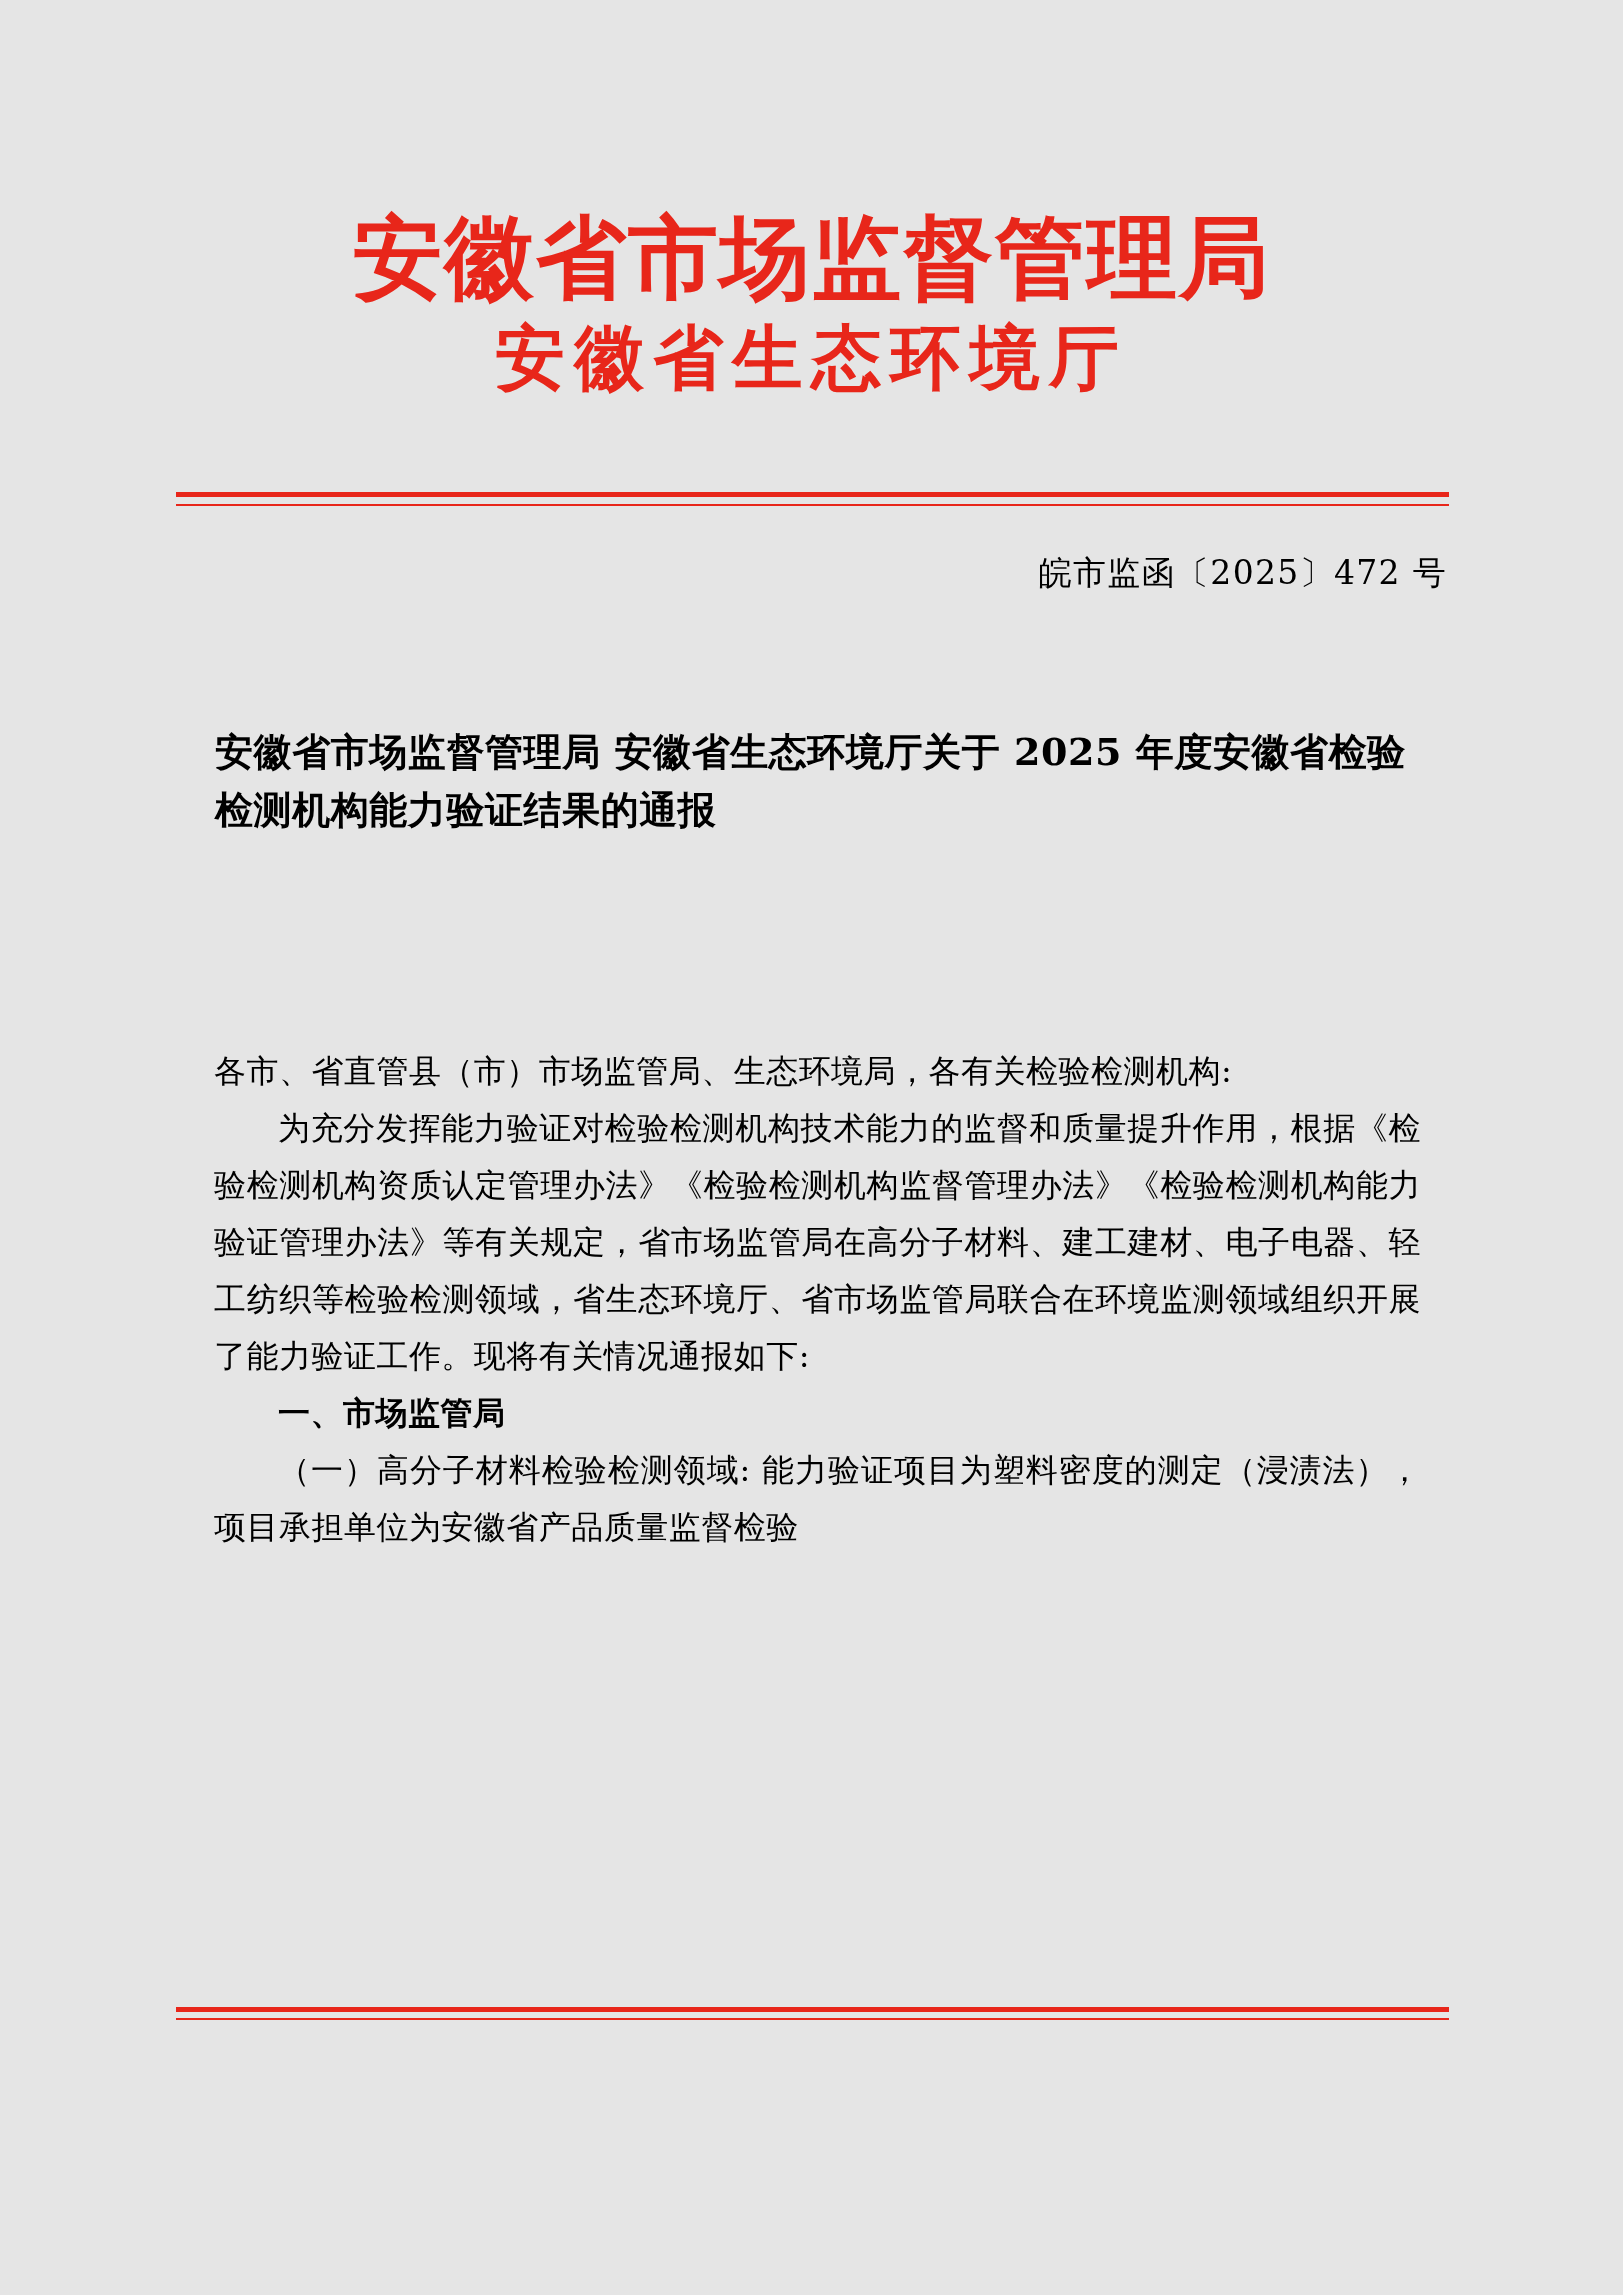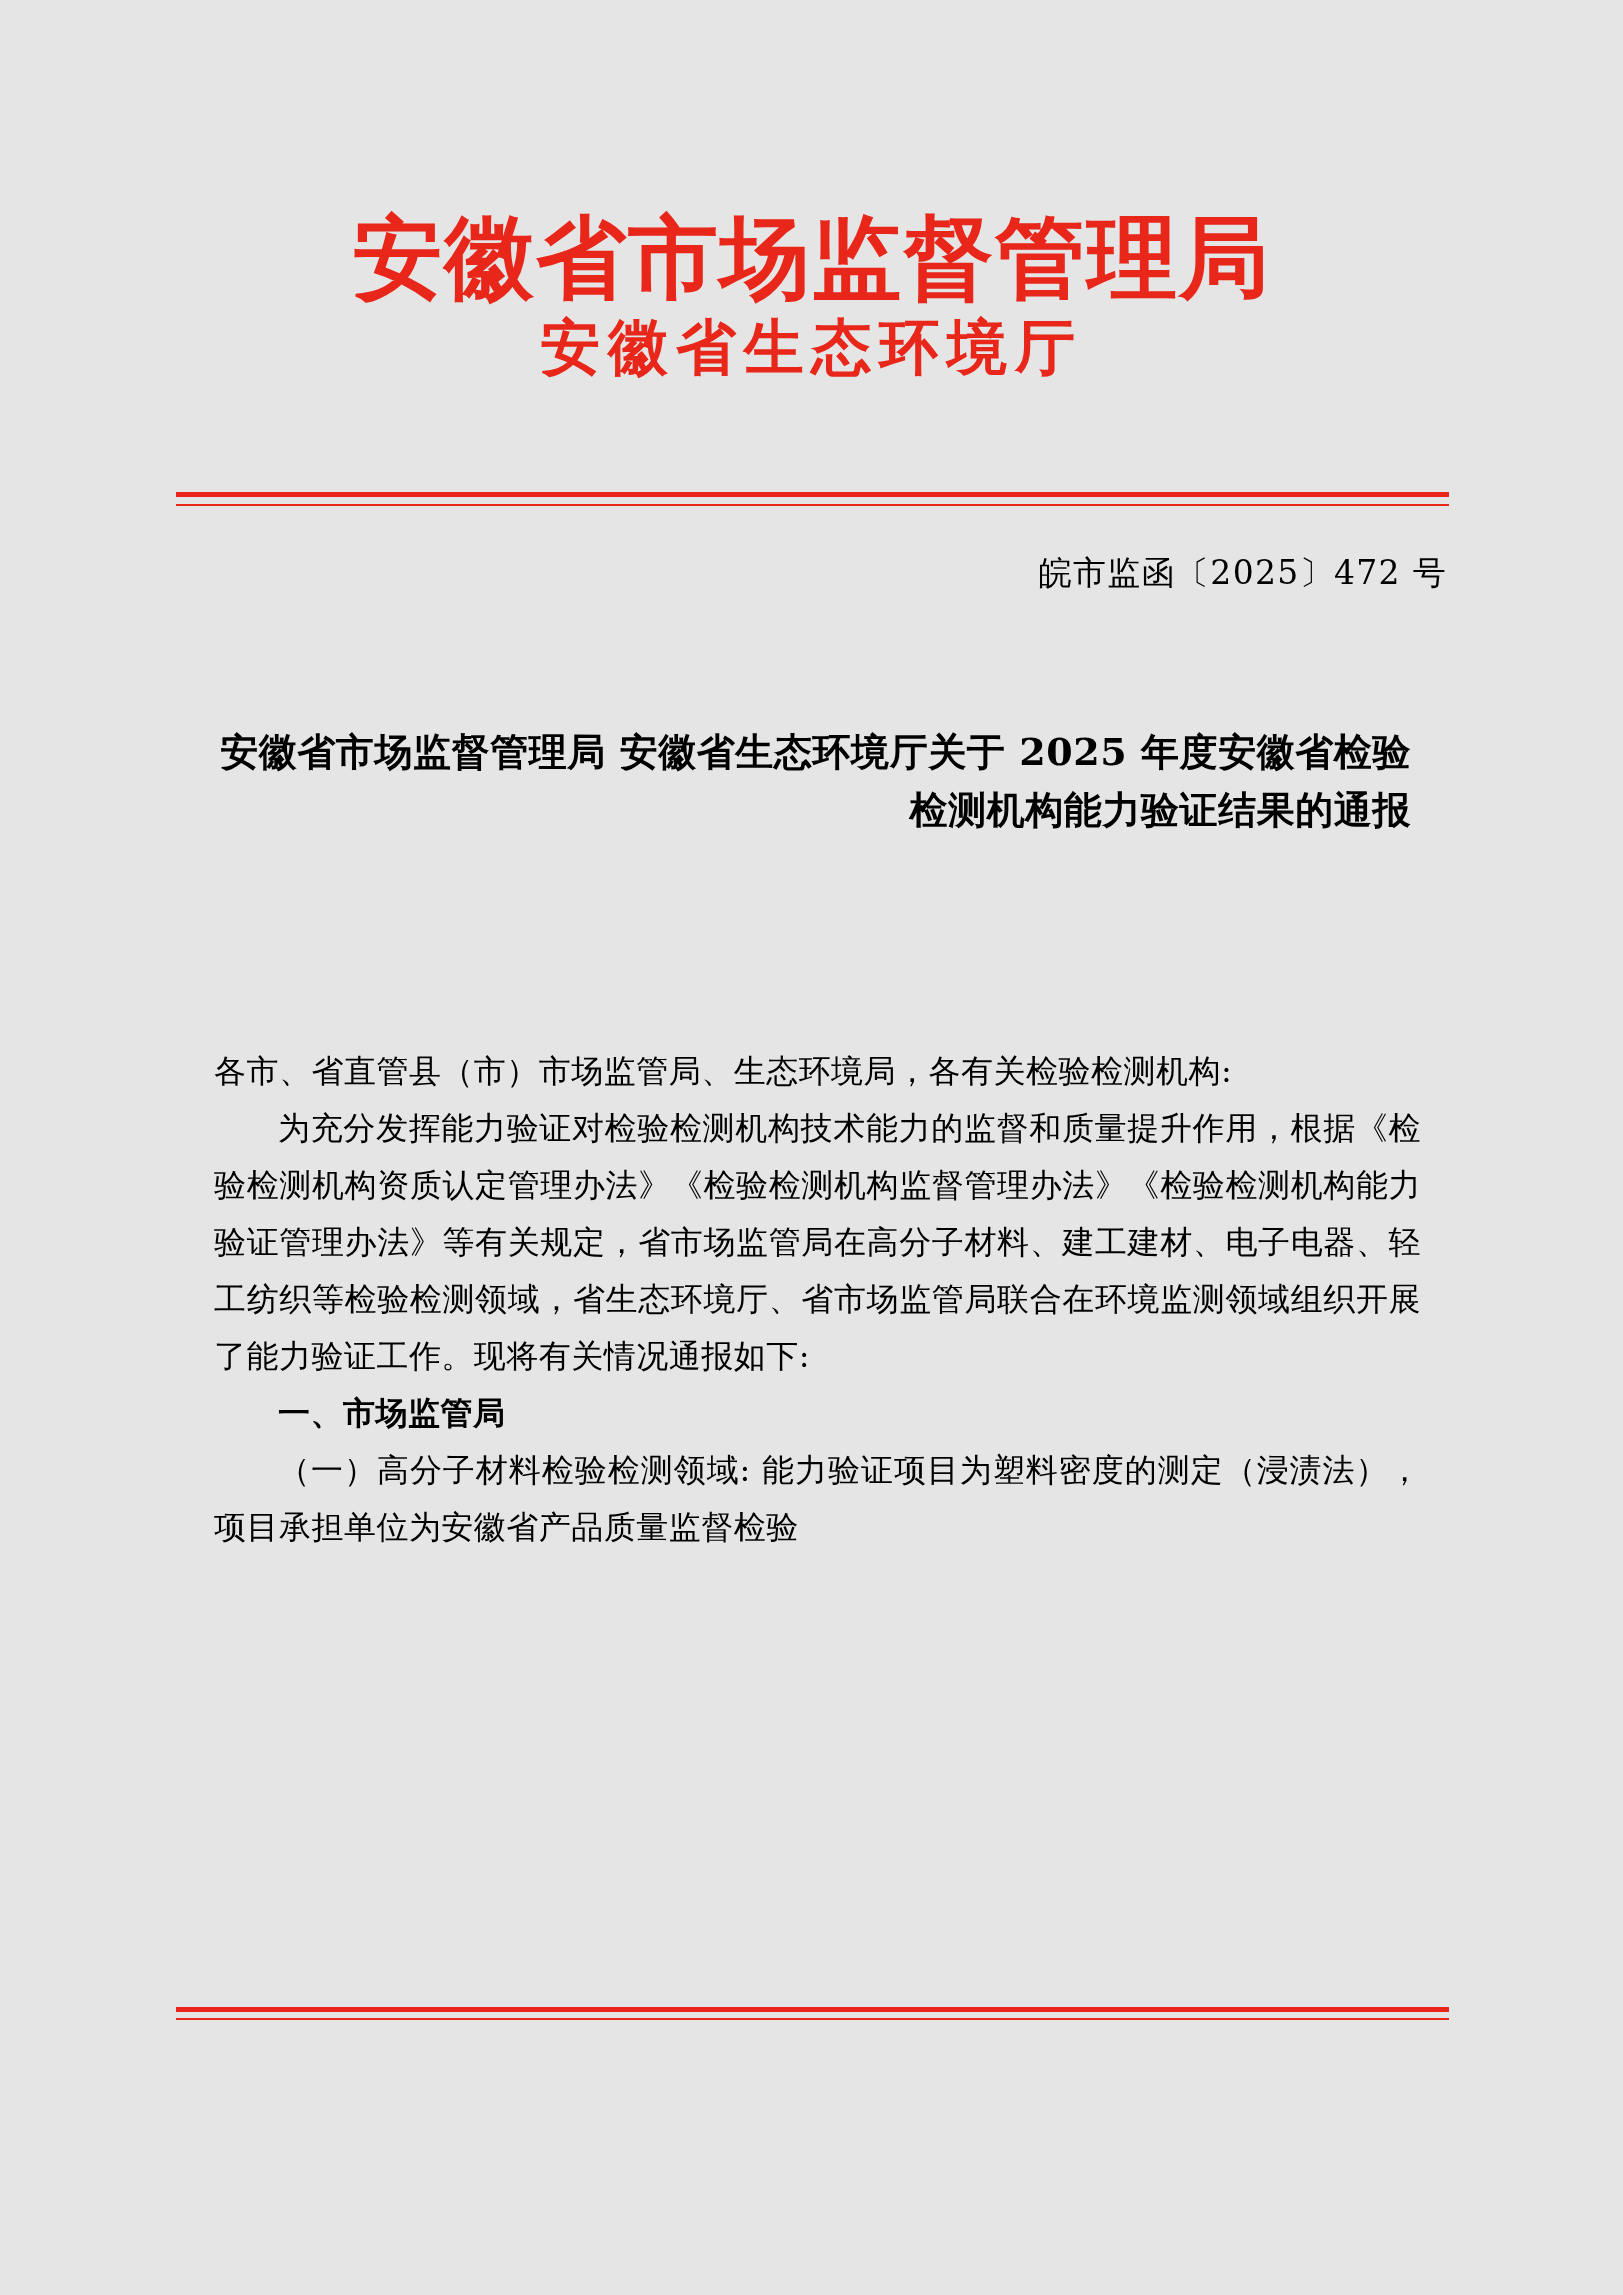--- a/index.html
+++ b/index.html
@@ -38,24 +38,23 @@
     font-family: "DejaVu Serif", "Liberation Serif", serif;
     font-weight: bold;
     letter-spacing: 0.06em;
     line-height: 1.18;
   }
   .letterhead-line-1 {
     font-size: 90px;
     letter-spacing: 0.02em;
   }
   .letterhead-line-2 {
-    font-size: 60px;
+    font-size: 70px;
     letter-spacing: 0.13em;
     margin-top: 7.2px;
-    font-family: Liberation Mono, monospace;
   }
 
   
   .rule-top-thick {
     position: absolute;
     left: 176px;
     width: 1273px;
     top: 492px;
     height: 4.6px;
     background: #e8261a;
@@ -96,21 +95,21 @@
     letter-spacing: 0.04em;
     color: #000;
   }
 
   
   .doc-title {
     position: absolute;
     top: 723px;
     left: 215px;
     width: 1196px;
-    text-align: right;
+    text-align: left;
     font-size: 38px;
     font-weight: bold;
     line-height: 1.52;
     letter-spacing: 0.015em;
   }
 
   
   .body-text {
     position: absolute;
     top: 1043px;

